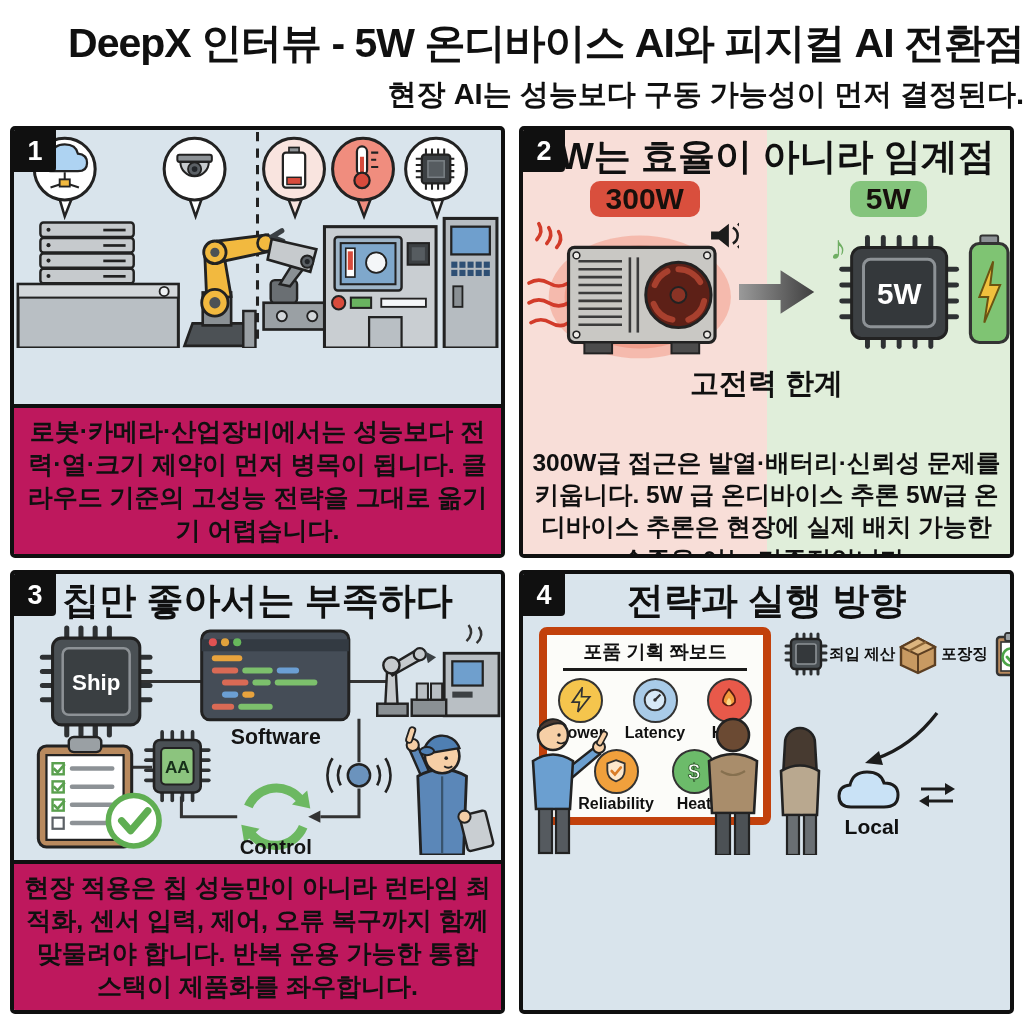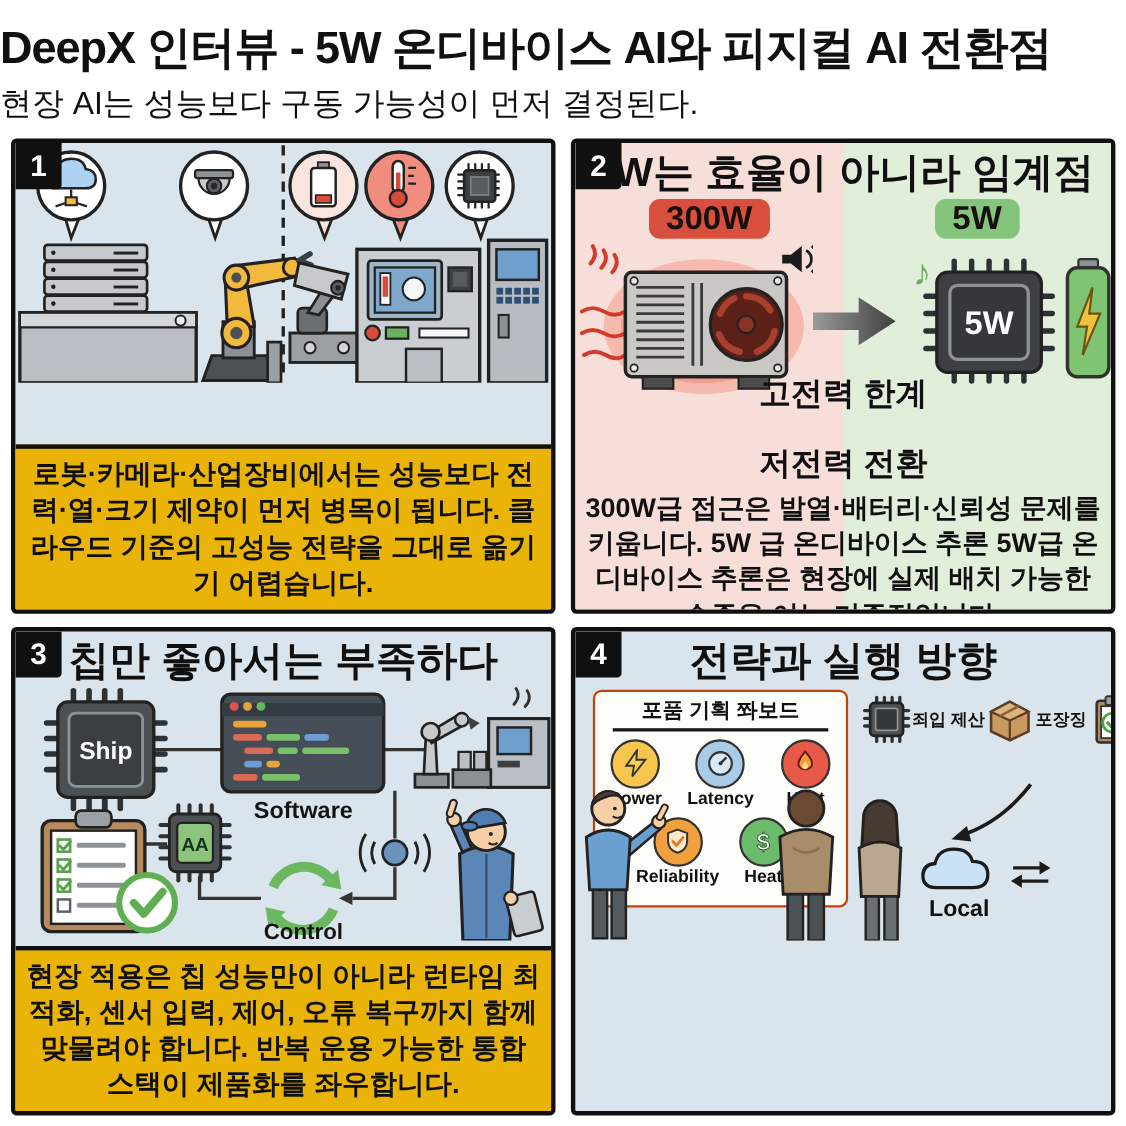--- a/index.html
+++ b/index.html
@@ -1,43 +1,43 @@
 <!DOCTYPE html>
 <html><head>
 <meta charset="utf-8">
 <style>
   html,body{margin:0;padding:0;}
   body{
     width:1024px;height:1024px;background:#ffffff;overflow:hidden;
     font-family:"Liberation Sans","DejaVu Sans",sans-serif;color:#101010;
     -webkit-font-smoothing:antialiased;
   }
-  .header{text-align:left;padding-top:16px;}
+  .header{text-align:right;padding-top:16px;}
   .main-title{font-size:41px;font-weight:800;margin:0;letter-spacing:-1px;}
-  .subtitle{font-size:29px;font-weight:400;margin:4px 0 0 0;}
+  .subtitle{font-size:29px;font-weight:700;margin:4px 0 0 0;}
   .grid{
     position:absolute;left:10px;top:126px;width:1004px;
     display:grid;grid-template-columns:1fr 1fr;grid-template-rows:432px 444px;gap:12px 14px;
   }
   .panel{
     position:relative;border:4px solid #101010;border-radius:5px;
     background:#d9e4ec;overflow:hidden;
   }
   .badge{
     position:absolute;left:0;top:0;width:42px;height:42px;background:#101010;color:#fff;
     display:flex;align-items:center;justify-content:center;
     font-size:27px;font-weight:800;z-index:5;border-bottom-right-radius:4px;
   }
   .panel-title{
     margin:6px 0 0 0;text-align:center;font-size:37px;font-weight:800;line-height:1.15;
     position:relative;z-index:2;white-space:nowrap;
   }
   .caption{
     position:absolute;left:0;right:0;bottom:0;height:150px;
-    border-top:4px solid #101010;background:#eab308;
+    border-top:4px solid #101010;background:#be185d;
     display:flex;align-items:center;justify-content:center;
     padding:2px 10px;font-size:25px;font-weight:800;line-height:1.33;text-align:center;
     box-sizing:border-box;z-index:2;
   }
   .illu{position:relative;z-index:1;display:block;width:100%;}
   
   .p2-bg-left{position:absolute;top:0;bottom:0;left:0;width:50%;background:#f8ded8;z-index:0;}
   .p2-bg-right{position:absolute;top:0;bottom:0;right:0;width:50%;background:#e0eeda;z-index:0;}
   .p2-col{position:relative;z-index:1;height:100%;display:flex;flex-direction:column;}
   .p2-badges{display:flex;height:48px;margin-top:2px;}
@@ -47,21 +47,21 @@
   .pill-cool{background:#84c47c;}
   .p2-icons{display:flex;align-items:center;justify-content:center;height:152px;}
   .p2-flow{display:flex;align-items:center;justify-content:center;gap:12px;height:46px;
     font-size:29px;font-weight:800;flex-direction:column;}
   .p2-caption{flex:1;display:flex;align-items:center;justify-content:center;text-align:center;
     font-size:24.5px;font-weight:800;line-height:1.32;padding:0 6px 8px 6px;margin-top:34px;}
   
   .p4-illu{position:relative;height:232px;z-index:1;}
   .board{
     position:absolute;left:16px;top:4px;width:232px;height:198px;
-    background:#fcfcf9;border:2px solid #c2410c;border-radius:8px;box-sizing:border-box;
+    background:#fcfcf9;border:8px solid #c2410c;border-radius:8px;box-sizing:border-box;
     padding:4px 6px 0 6px;z-index:1;
   }
   .board-title{font-size:19px;font-weight:800;text-align:center;border-bottom:3px solid #1a1a1a;
     padding-bottom:3px;margin:0 10px;}
   .kpi-row{display:flex;justify-content:center;gap:16px;margin-top:7px;}
   .kpi{display:flex;flex-direction:column;align-items:center;width:62px;}
   .kpi-circle{width:45px;height:45px;border-radius:50%;border:2.5px solid #333;
     display:flex;align-items:center;justify-content:center;box-sizing:border-box;}
   .kpi-label{font-size:16px;font-weight:800;margin-top:1px;}
   .c-power{background:#f5c54d;}
@@ -352,21 +352,20 @@
             <polygon points="179,44 165,80 174,80 170,106 186,68 176,68" fill="#f2c13d" stroke="#6b5412" stroke-width="2"></polygon>
           </g>
         </svg>
       </div>
       <div class="p2-flow">
         <span>고전력 한계</span>
         <svg width="92" height="18" viewBox="0 0 92 18">
           <line x1="2" y1="9" x2="76" y2="9" stroke="#141414" stroke-width="4"></line>
           <polygon points="74,1 90,9 74,17" fill="#141414"></polygon>
         </svg>
-        <span>저전력 전환</span>
       </div>
       <div class="p2-caption">300W급 접근은 발열·배터리·신뢰성 문제를 키웁니다. 5W 급 온디바이스 추론 5W급 온디바이스 추론은 현장에 실제 배치 가능한 수준을 여는 기준점입니다.</div>
     </div>
   </div>
 
   <div class="panel">
     <div class="badge">3</div>
     <div class="panel-title">칩만 좋아서는 부족하다</div>
     <svg class="illu" width="100%" height="232" viewBox="0 0 480 230" preserveAspectRatio="none">
 

